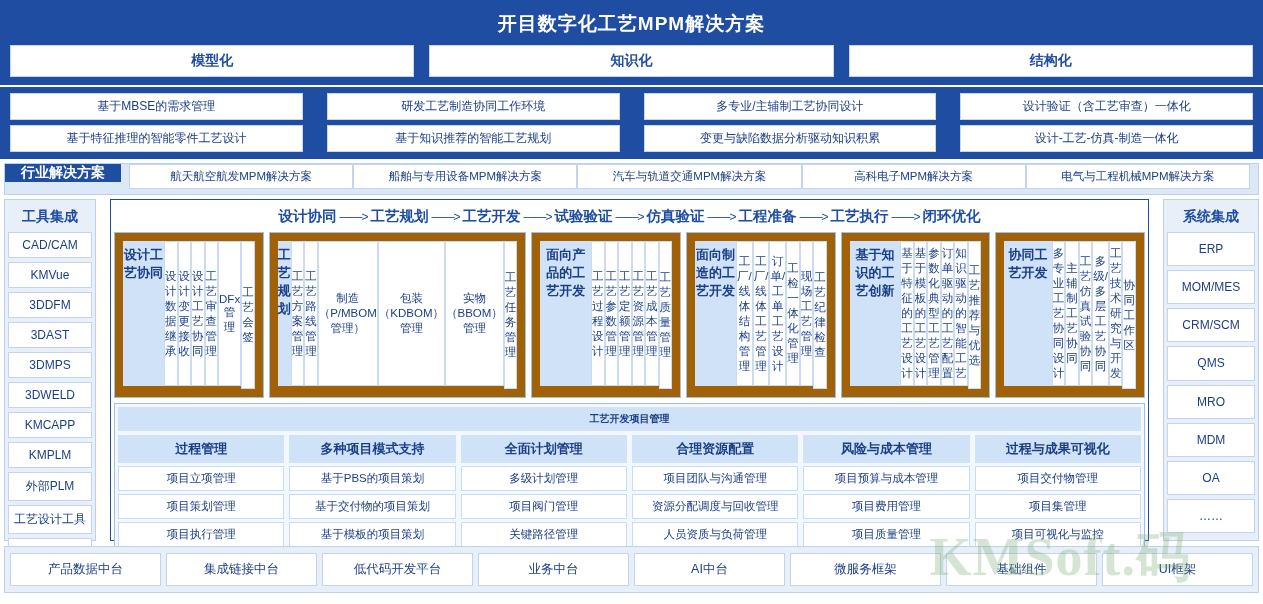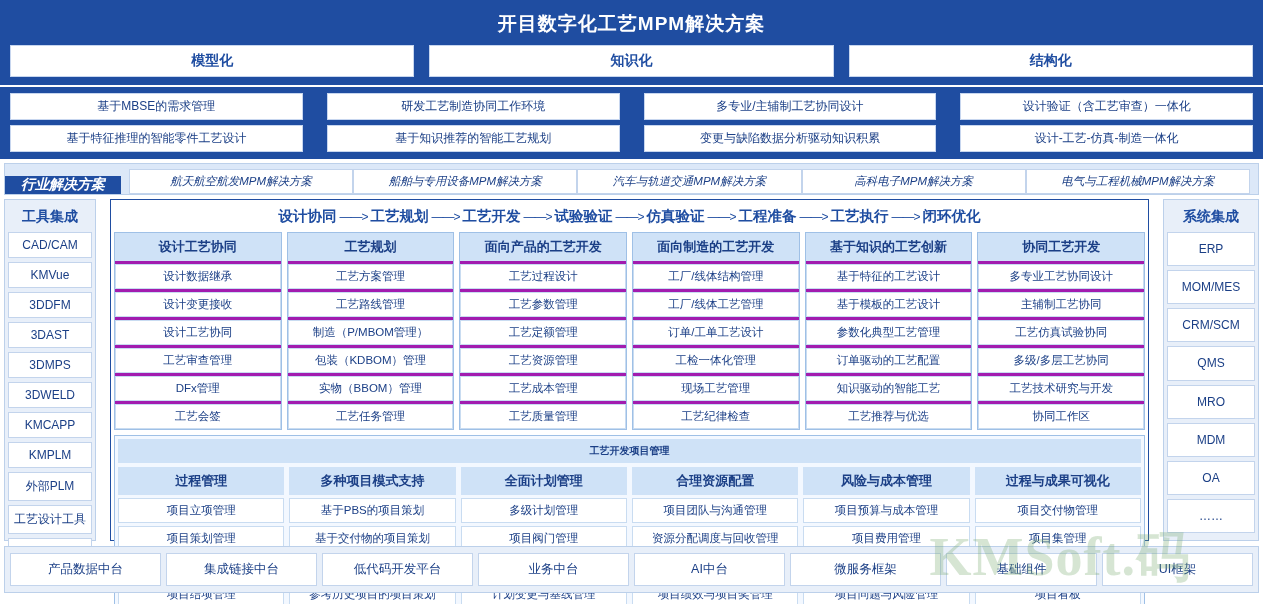--- a/index.html
+++ b/index.html
@@ -64,26 +64,25 @@
     border: 1px solid #c7d6ef;
     text-align: center;
     font-size: 12px;
     color: #1b3f86;
     padding: 4px 0;
   }
 
   
   .ind-band {
     display: flex;
-    align-items: flex-end;
+    align-items: flex-start;
     background: #dce8f8;
     border: 1px solid #bcd0ea;
     margin: 4px 4px 0 4px;
     height: 30px;
-    font-style: italic;
   }
   .ind-label {
     width: 116px;
     background: #1f4da1;
     color: #ffffff;
     font-size: 14px;
     font-weight: bold;
     display: flex;
     align-items: center;
     justify-content: center;
@@ -177,24 +176,24 @@
   }
 
   .cols {
     display: flex;
     gap: 5px;
     flex: 1;
   }
   .col {
     flex: 1;
     border: 1px solid #9fc0e6;
-    background: #a21caf;
-    display: flex;
-    flex-direction: column;
-    padding: 0;
+    background: #a16207;
+    display: flex;
+    flex-direction: row;
+    padding: 8px;
     box-sizing: border-box;
   }
   .col-head {
     background: #cfe2f7;
     color: #1b3f86;
     font-size: 13px;
     font-weight: bold;
     text-align: center;
     padding: 5px 0;
     margin-bottom: 3px;

